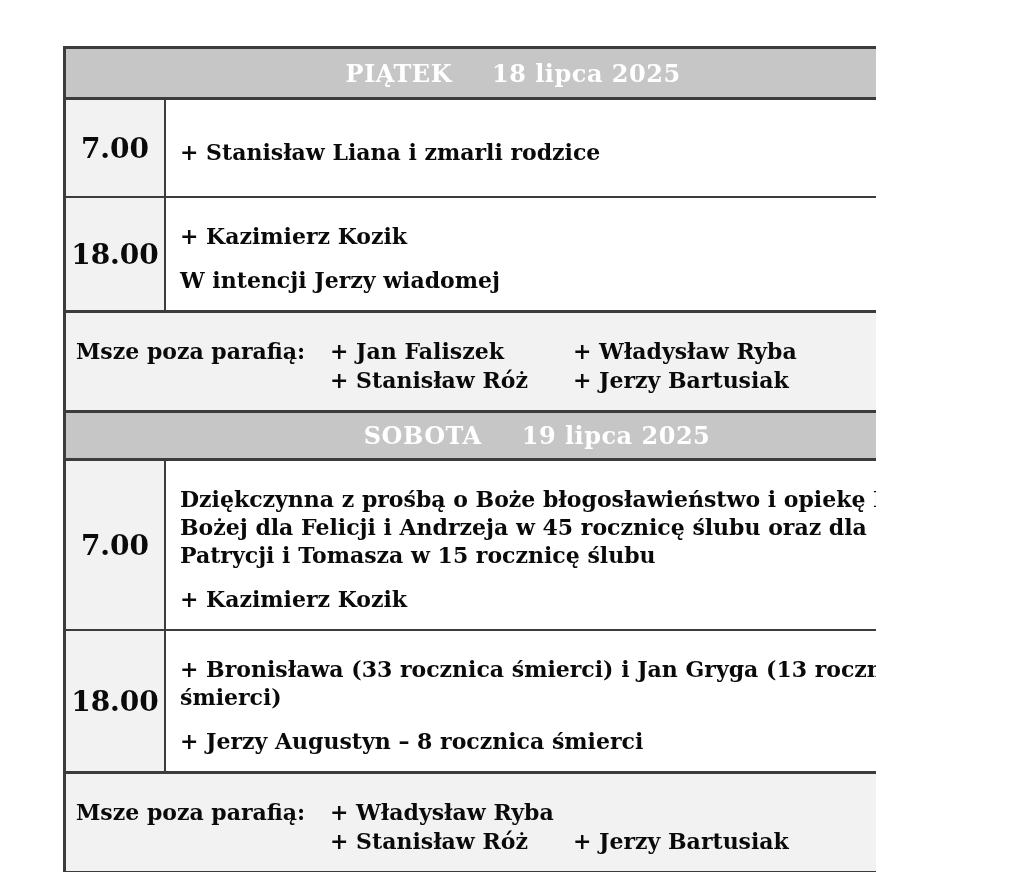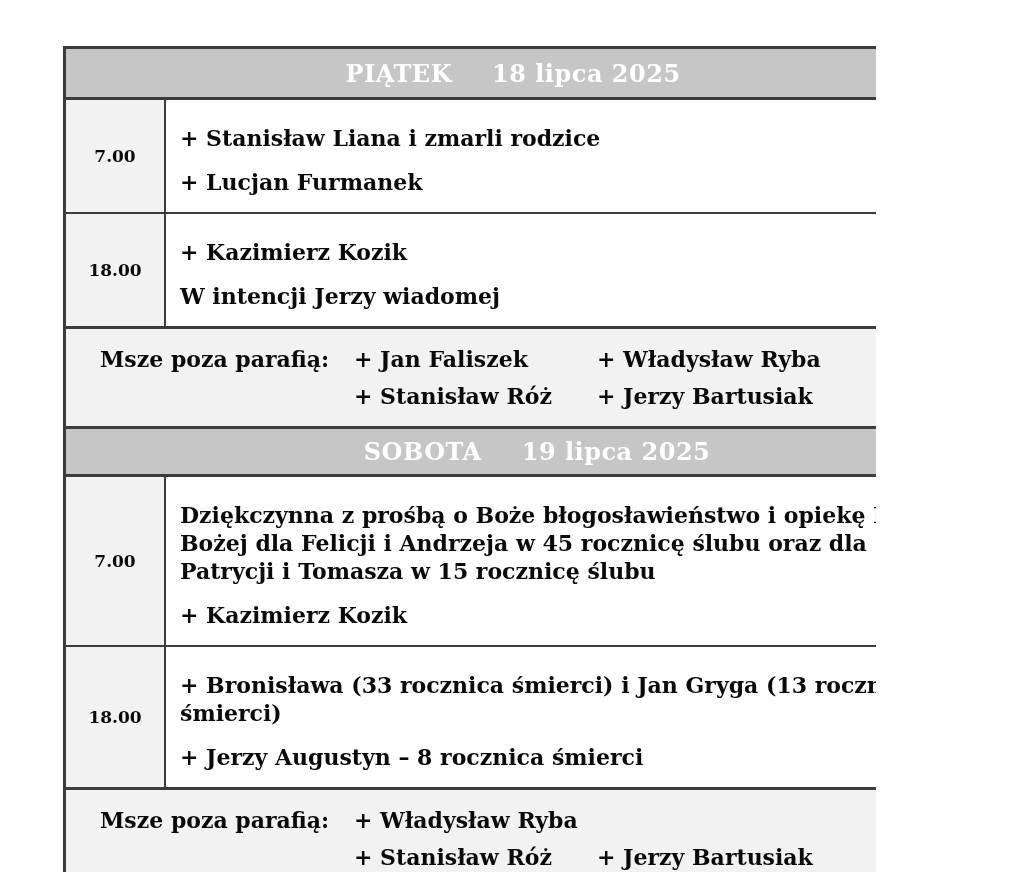--- a/index.html
+++ b/index.html
@@ -55,21 +55,21 @@
     border-top: 2px solid var(--border);
   }
   .day-header + .time-row { border-top: 0; }
   .time-cell {
     flex: 0 0 100px;
     background: var(--shaded-bg);
     border-right: 2px solid var(--border);
     display: flex;
     align-items: center;
     justify-content: center;
-    font-size: 17px;
+    font-size: 28px;
   }
   .intent-cell {
     flex: 1 1 auto;
     display: flex;
     flex-direction: column;
     justify-content: center;
     padding: 16px 8px 8px 14px;
   }
   .intent-cell p {
     margin: 8px 0;
@@ -82,44 +82,42 @@
   .outside-row {
     background: var(--shaded-bg);
     border-top: 3px solid var(--border);
     min-height: 94px;
     display: flex;
     align-items: center;
   }
   .outside-grid {
     display: grid;
     grid-template-columns: 254px 243px 1fr;
-    row-gap: 9px;
-    padding: 16px 6px 16px 10px;
+    row-gap: 1px;
+    padding: 24px 6px 16px 10px;
     width: 100%;
     font-size: 22px;
     line-height: 28px;
-    margin-left: 24px;
   }
 </style>
 </head>
 <body>
 
 <div class="canvas">
   <div class="schedule">
 
     <div class="day-header">
       <span class="day">PIĄTEK</span>
       <span class="date">18 lipca 2025</span>
     </div>
 
     <div class="time-row row-h96">
       <div class="time-cell">7.00</div>
       <div class="intent-cell">
         <p>+ Stanisław Liana i zmarli rodzice</p>
-        <p>+ Lucjan Furmanek</p>
       </div>
     </div>
 
     <div class="time-row row-h96">
       <div class="time-cell">18.00</div>
       <div class="intent-cell">
         <p>+ Kazimierz Kozik</p>
         <p>W intencji Jerzy wiadomej</p>
       </div>
     </div>

